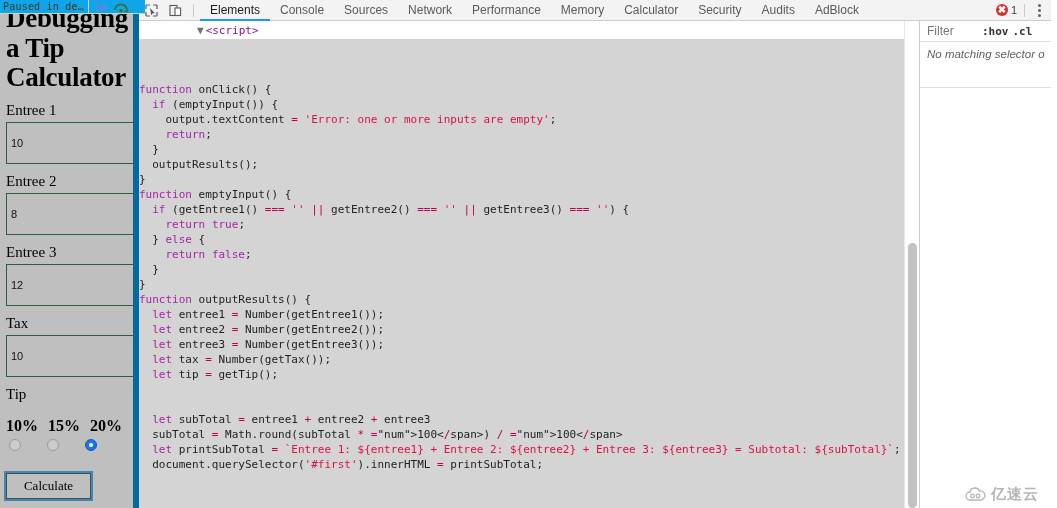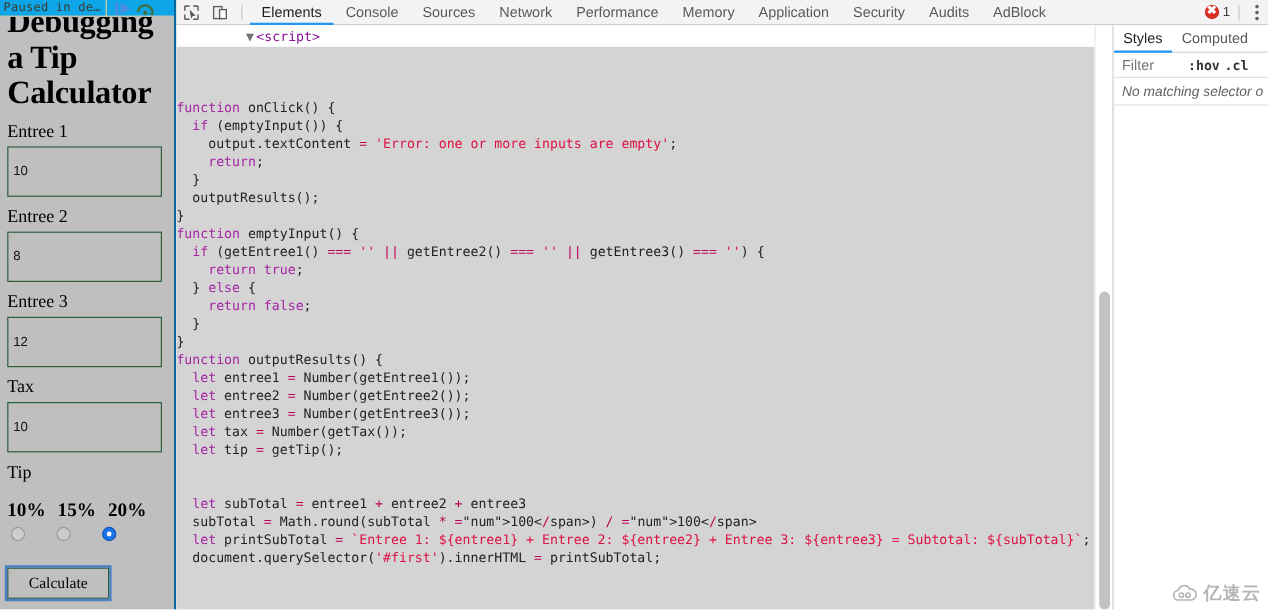--- a/index.html
+++ b/index.html
@@ -72,22 +72,22 @@
   }
   #calc-button {
     margin-top: 22px; width: 85px; height: 26px;
     background: #bfbfbf; border: 1px solid #2d5f3c;
     outline: 2px solid #4a7fc1; outline-offset: 0px;
     font-family: "Liberation Serif", serif; font-size: 13px; color: #000;
   }
 
   
   #devtools {
-    position: absolute; left: 145px; top: 0; width: 912px; height: 508px;
-    background: #ffffff; border-left: 2px solid #0369a1;
+    position: absolute; left: 133px; top: 0; width: 912px; height: 508px;
+    background: #ffffff; border-left: 6px solid #0369a1;
   }
   #dt-toolbar {
     position: relative; height: 21px; width: 912px;
     background: #f3f3f3; border-bottom: 1px solid #cdcdcd;
     display: flex; align-items: center;
   }
   .tb-icon { width: 24px; height: 20px; display: flex; align-items: center; justify-content: center; cursor: pointer; }
   .tb-div { width: 1px; height: 13px; background: #cacaca; margin: 0 6px; }
   .dt-tab {
     font-size: 12px; color: #5a5a5a; padding: 0 10px;
@@ -257,21 +257,21 @@
         </svg>
       </span>
       <span class="tb-div"></span>
 
       <span class="dt-tab active">Elements</span>
       <span class="dt-tab">Console</span>
       <span class="dt-tab">Sources</span>
       <span class="dt-tab">Network</span>
       <span class="dt-tab">Performance</span>
       <span class="dt-tab">Memory</span>
-      <span class="dt-tab">Application</span>
+      <span class="dt-tab">Calculator</span>
       <span class="dt-tab">Security</span>
       <span class="dt-tab">Audits</span>
       <span class="dt-tab">AdBlock</span>
 
       <span id="dt-right">
         <span id="err-badge">
           <span class="circ">✖</span>
           <span class="cnt">1</span>
         </span>
         <span class="tb-div2"></span>
@@ -292,24 +292,20 @@
         <div id="ellipsis">...</div>
 
         <div id="code-block"><div class="ln"><span class="kw">function</span> onClick() {</div><div class="ln">  <span class="kw">if</span> (emptyInput()) {</div><div class="ln">    output.textContent <span class="op">=</span> <span class="str">'Error: one or more inputs are empty'</span>;</div><div class="ln">    <span class="kw">return</span>;</div><div class="ln">  }</div><div class="ln">  outputResults();</div><div class="ln">}</div><div class="ln"><span class="kw">function</span> emptyInput() {</div><div class="ln">  <span class="kw">if</span> (getEntree1() <span class="op">===</span> <span class="str">''</span> <span class="op">||</span> getEntree2() <span class="op">===</span> <span class="str">''</span> <span class="op">||</span> getEntree3() <span class="op">===</span> <span class="str">''</span>) {</div><div class="ln">    <span class="kw">return</span> <span class="kw">true</span>;</div><div class="ln">  } <span class="kw">else</span> {</div><div class="ln">    <span class="kw">return</span> <span class="kw">false</span>;</div><div class="ln">  }</div><div class="ln">}</div><div class="ln"><span class="kw">function</span> outputResults() {</div><div class="ln">  <span class="kw">let</span> entree1 <span class="op">=</span> Number(getEntree1());</div><div class="ln">  <span class="kw">let</span> entree2 <span class="op">=</span> Number(getEntree2());</div><div class="ln">  <span class="kw">let</span> entree3 <span class="op">=</span> Number(getEntree3());</div><div class="ln">  <span class="kw">let</span> tax <span class="op">=</span> Number(getTax());</div><div class="ln">  <span class="kw">let</span> tip <span class="op">=</span> getTip();</div><div class="ln">&nbsp;</div><div class="ln">&nbsp;</div><div class="ln">  <span class="kw">let</span> subTotal <span class="op">=</span> entree1 <span class="op">+</span> entree2 <span class="op">+</span> entree3</div><div class="ln">  subTotal <span class="op">=</span> Math.round(subTotal <span class="op">*</span> <span class<span="" class="op">=</span>"num"&gt;100&lt;<span class="op">/</span>span&gt;) <span class="op">/</span> <span class<span="" class="op">=</span>"num"&gt;100&lt;<span class="op">/</span>span&gt;</div><div class="ln">  <span class="kw">let</span> printSubTotal <span class="op">=</span> <span class="str">`Entree 1: ${entree1} + Entree 2: ${entree2} + Entree 3: ${entree3} = Subtotal: ${subTotal}`</span>;</div><div class="ln">  document.querySelector(<span class="str">'#first'</span>).innerHTML <span class="op">=</span> printSubTotal;</div><div class="ln">&nbsp;</div></div>
       </div>
 
       <div id="vscroll">
         <div class="thumb"></div>
       </div>
 
       <div id="styles-pane">
-        <div id="styles-tabs">
-          <span class="st-tab active">Styles</span>
-          <span class="st-tab">Computed</span>
-        </div>
         <div id="styles-filterbar">
           <input id="filter-input" placeholder="Filter" style="">
           <span class="pseudo">:hov</span>
           <span class="pseudo">.cl</span>
         </div>
         <div id="no-match">No matching selector o</div>
         <div id="styles-sep"></div>
       </div>
     </div>
 

